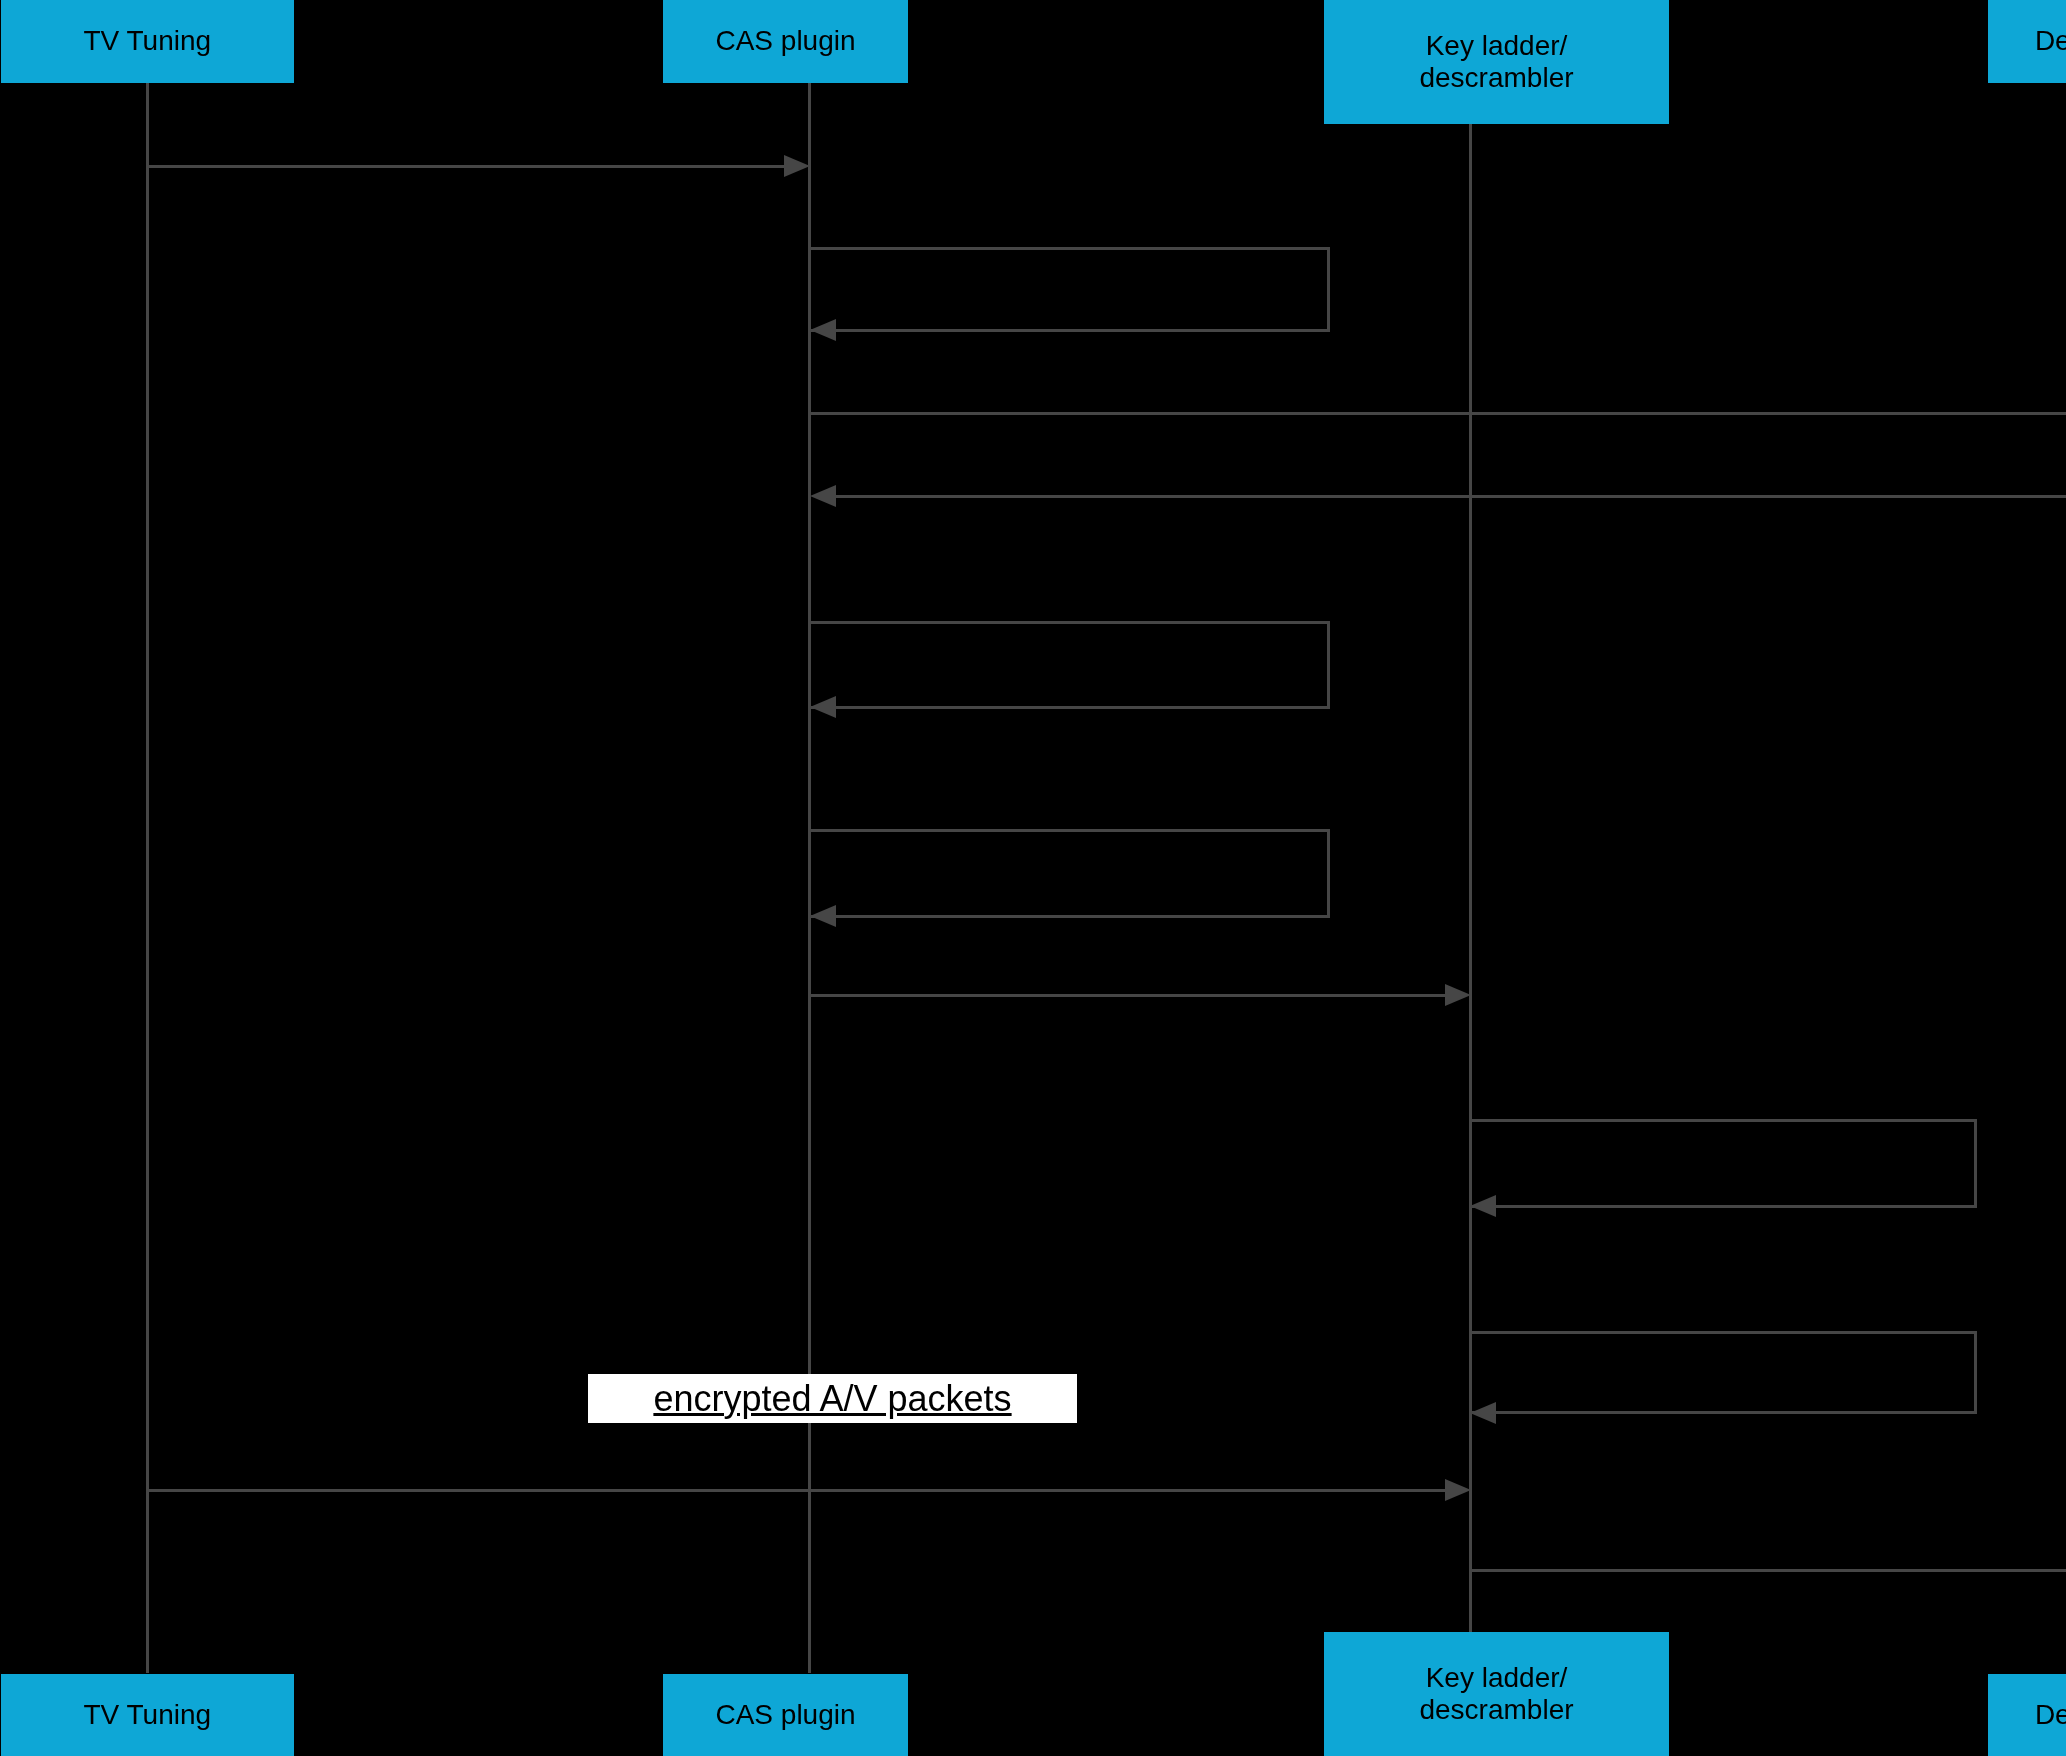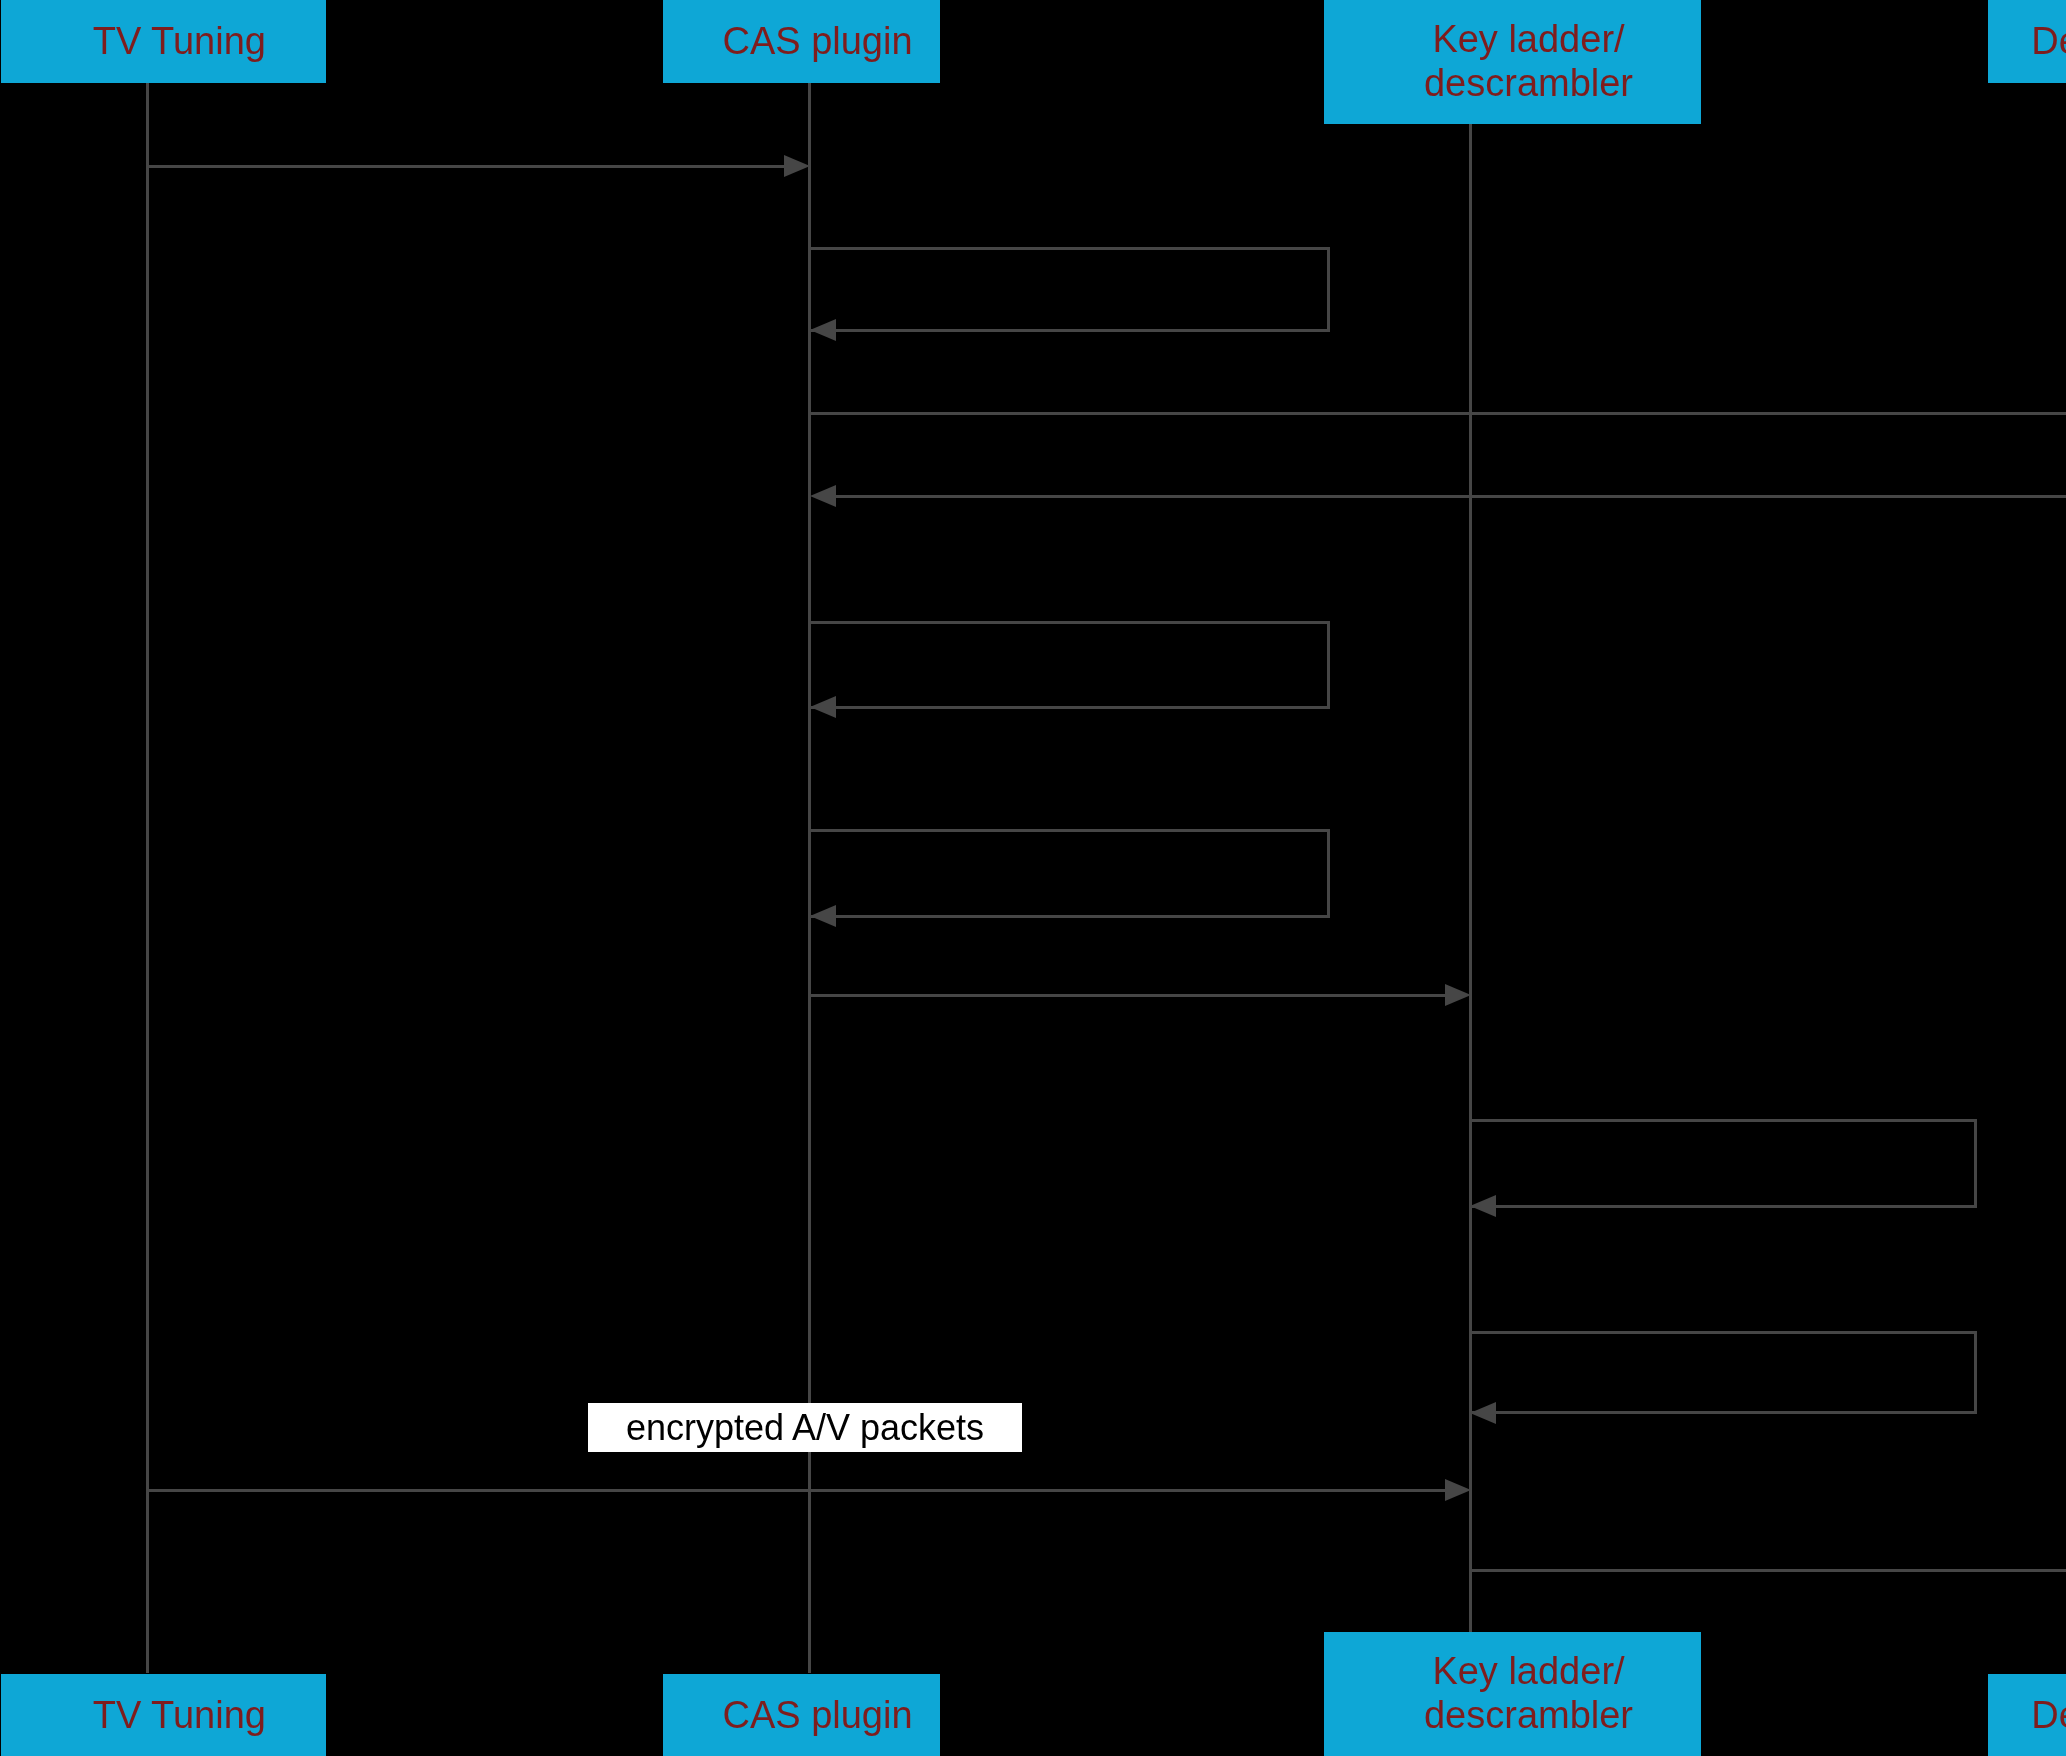--- a/index.html
+++ b/index.html
@@ -12,27 +12,26 @@
     position:relative;
     width:2662px;height:1756px;
     background:var(--bg);
     overflow:hidden;
     font-family:"Liberation Sans", sans-serif;
   }
   
   .participant-box{
     position:absolute;
     background:var(--accent);
-    color:#7f1d1d;
+    color:#000000;
     display:flex;align-items:center;justify-content:center;
     text-align:center;
-    font-size:38px;
+    font-size:28px;
     line-height:1.15;
     z-index:4;
-    padding-left:32px;
   }
   .participant-box .label{white-space:pre-line;}
   .row-top{top:0;height:83px;}
   .row-bottom{top:1674px;height:83px;}
   .p-tv{left:0.8px;width:293px;}
   .p-cas{left:663px;width:245px;}
   .p-kl{left:1324px;width:345px;}
   .p-kl.row-top{top:0;height:124px;}
   .p-kl.row-bottom{top:1632px;height:124px;}
   .p-decode{left:1988px;width:293px;}
@@ -96,21 +95,21 @@
       <div class="self-message" style="left: 810px; top: 829px; width: 520px; height: 89px;"></div>
       <div class="arrowhead left" style="left: 810px; top: 905px;"></div>
       <div class="msg-line" style="top: 994px; left: 810px; width: 639px;"></div>
       <div class="arrowhead right" style="top: 984px; left: 1445px;"></div>
       <div class="self-message" style="left: 1470px; top: 1119px; width: 507px; height: 89px;"></div>
       <div class="arrowhead left" style="left: 1470px; top: 1195px;"></div>
       <div class="self-message" style="left: 1470px; top: 1331px; width: 507px; height: 83px;"></div>
       <div class="arrowhead left" style="left: 1470px; top: 1402px;"></div>
       <div class="msg-line" style="top: 1489px; left: 148px; width: 1301px;"></div>
       <div class="arrowhead right" style="top: 1479px; left: 1445px;"></div>
-      <div class="msg-label" style="left: 588px; top: 1403px; width: 434px; height: 49px;">encrypted A/V packets</div>
+      <div class="msg-label" style="left: 588px; top: 1374px; width: 489px; height: 49px; text-decoration: underline;">encrypted A/V packets</div>
       <div class="msg-line" style="top: 1569px; left: 1470px; width: 643px;"></div>
     </div>
 
   <div class="participant-box row-top p-tv">
     <span class="label">TV Tuning</span>
   </div>
   <div class="participant-box row-top p-cas">
     <span class="label">CAS plugin</span>
   </div>
   <div class="participant-box row-top p-kl">

